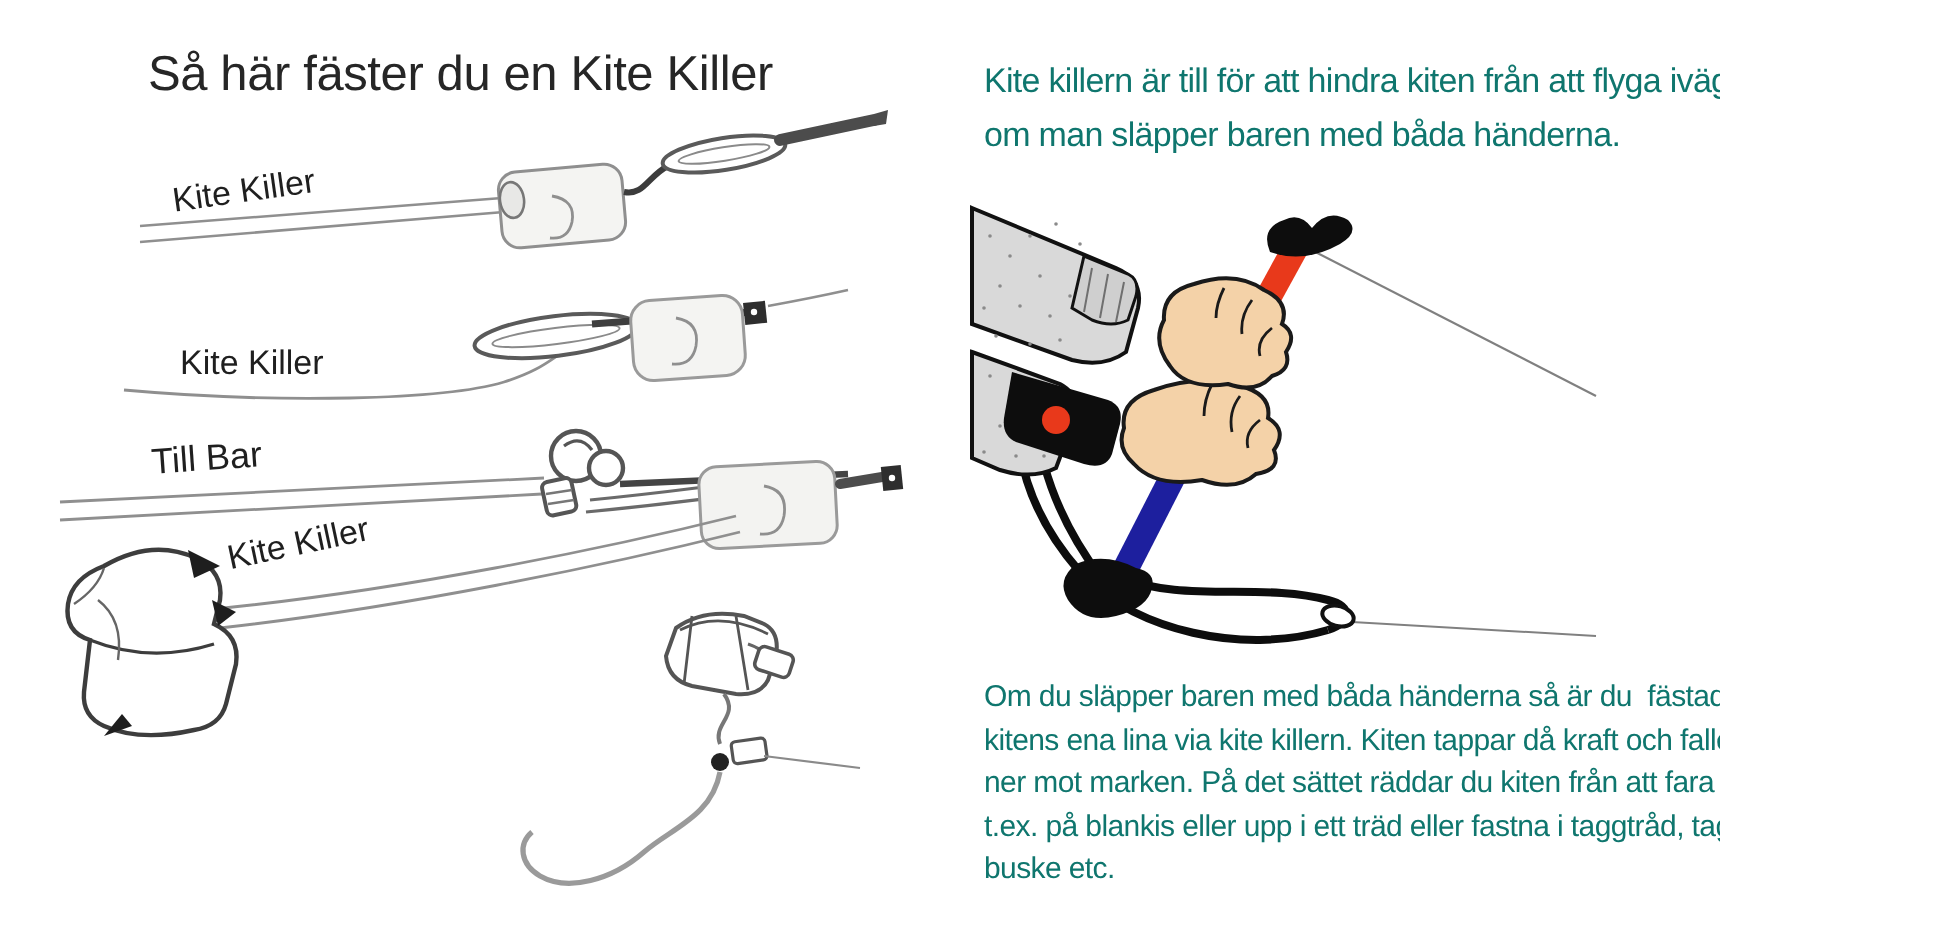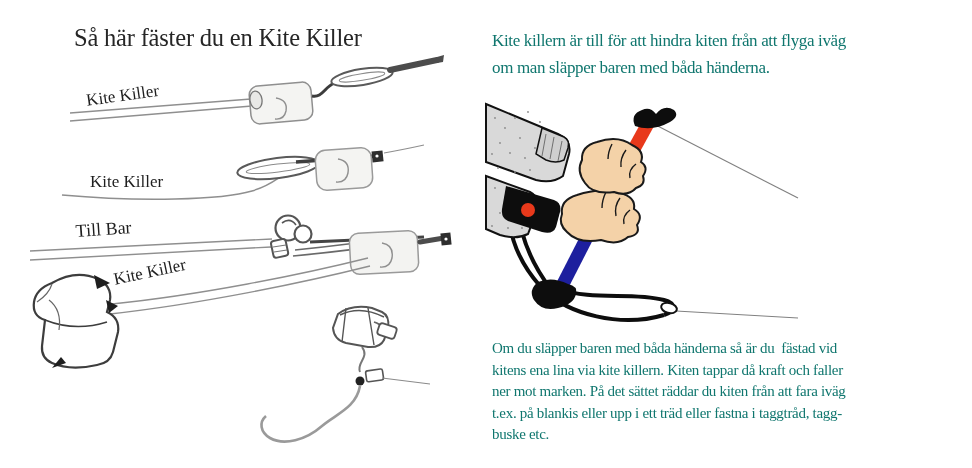--- a/index.html
+++ b/index.html
@@ -1,18 +1,18 @@
 <!DOCTYPE html>
 <html><head>
 <meta charset="utf-8">
 <style>
   html,body{margin:0;padding:0;background:#fff;}
   .canvas{
     position:relative;width:860px;height:468px;background:#ffffff;
-    overflow:hidden;font-family:Liberation Serif, serif;color:#111;
+    overflow:hidden;font-family:Liberation Sans, sans-serif;color:#111;
   }
   .title{
     position:absolute;left:74px;top:24px;font-size:24.5px;color:#262626;
     letter-spacing:-0.2px;white-space:pre;
   }
   .para{white-space:pre;color:#0f766e;}
   .para1{
     position:absolute;left:492px;top:27px;font-size:17px;line-height:27px;
     letter-spacing:-0.35px;
   }

